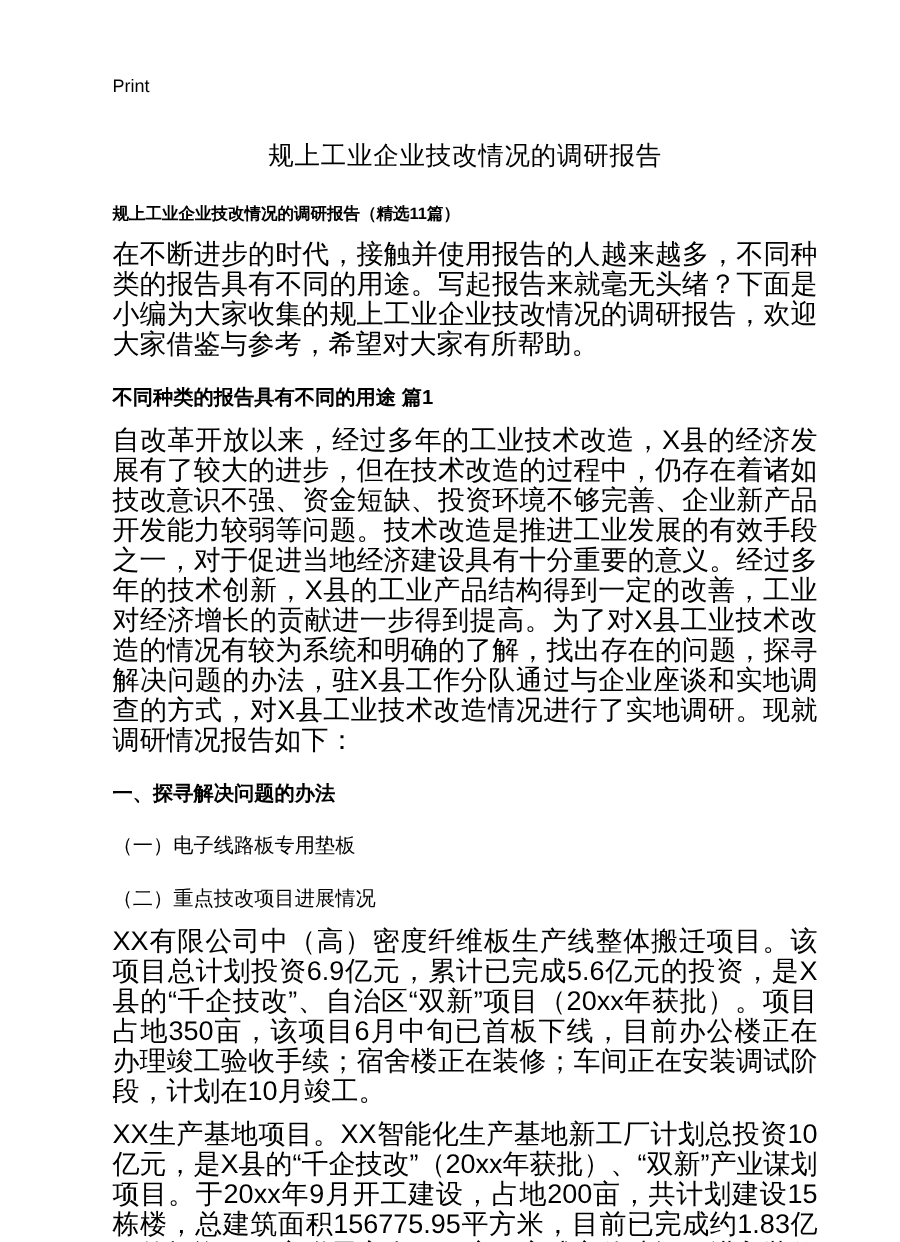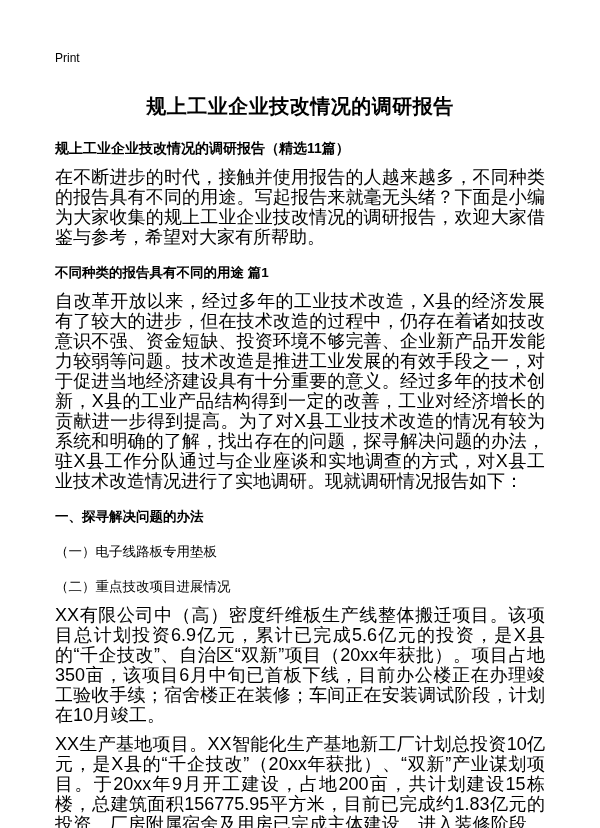--- a/index.html
+++ b/index.html
@@ -7,40 +7,40 @@
   body {
     width: 600px;
     height: 828px;
     overflow: hidden;
     font-family: "Liberation Sans", "DejaVu Sans", sans-serif;
     color: #000000;
   }
   .page {
     width: 600px;
     height: 828px;
-    padding: 48px 55px 0 55px;
+    padding: 48px 55px 0 75px;
     background: #ffffff;
     overflow: hidden;
   }
   .print-label {
     font-size: 12px;
     color: #000000;
     margin-bottom: 16px;
     display: inline-block;
     cursor: pointer;
   }
   .doc-title {
-    font-size: 20px;
-    font-weight: bold;
+    font-size: 17px;
+    font-weight: normal;
     text-align: center;
     margin: 12px 0 20px 0;
     letter-spacing: 0.5px;
   }
   .doc-subtitle {
-    font-size: 14px;
+    font-size: 11px;
     font-weight: bold;
     margin: 14px 0 2px 0;
   }
   .body-text {
     font-size: 18px;
     line-height: 20px;
     text-align: justify;
     margin: 9px 0 9px 0;
   }
   .section-heading {

